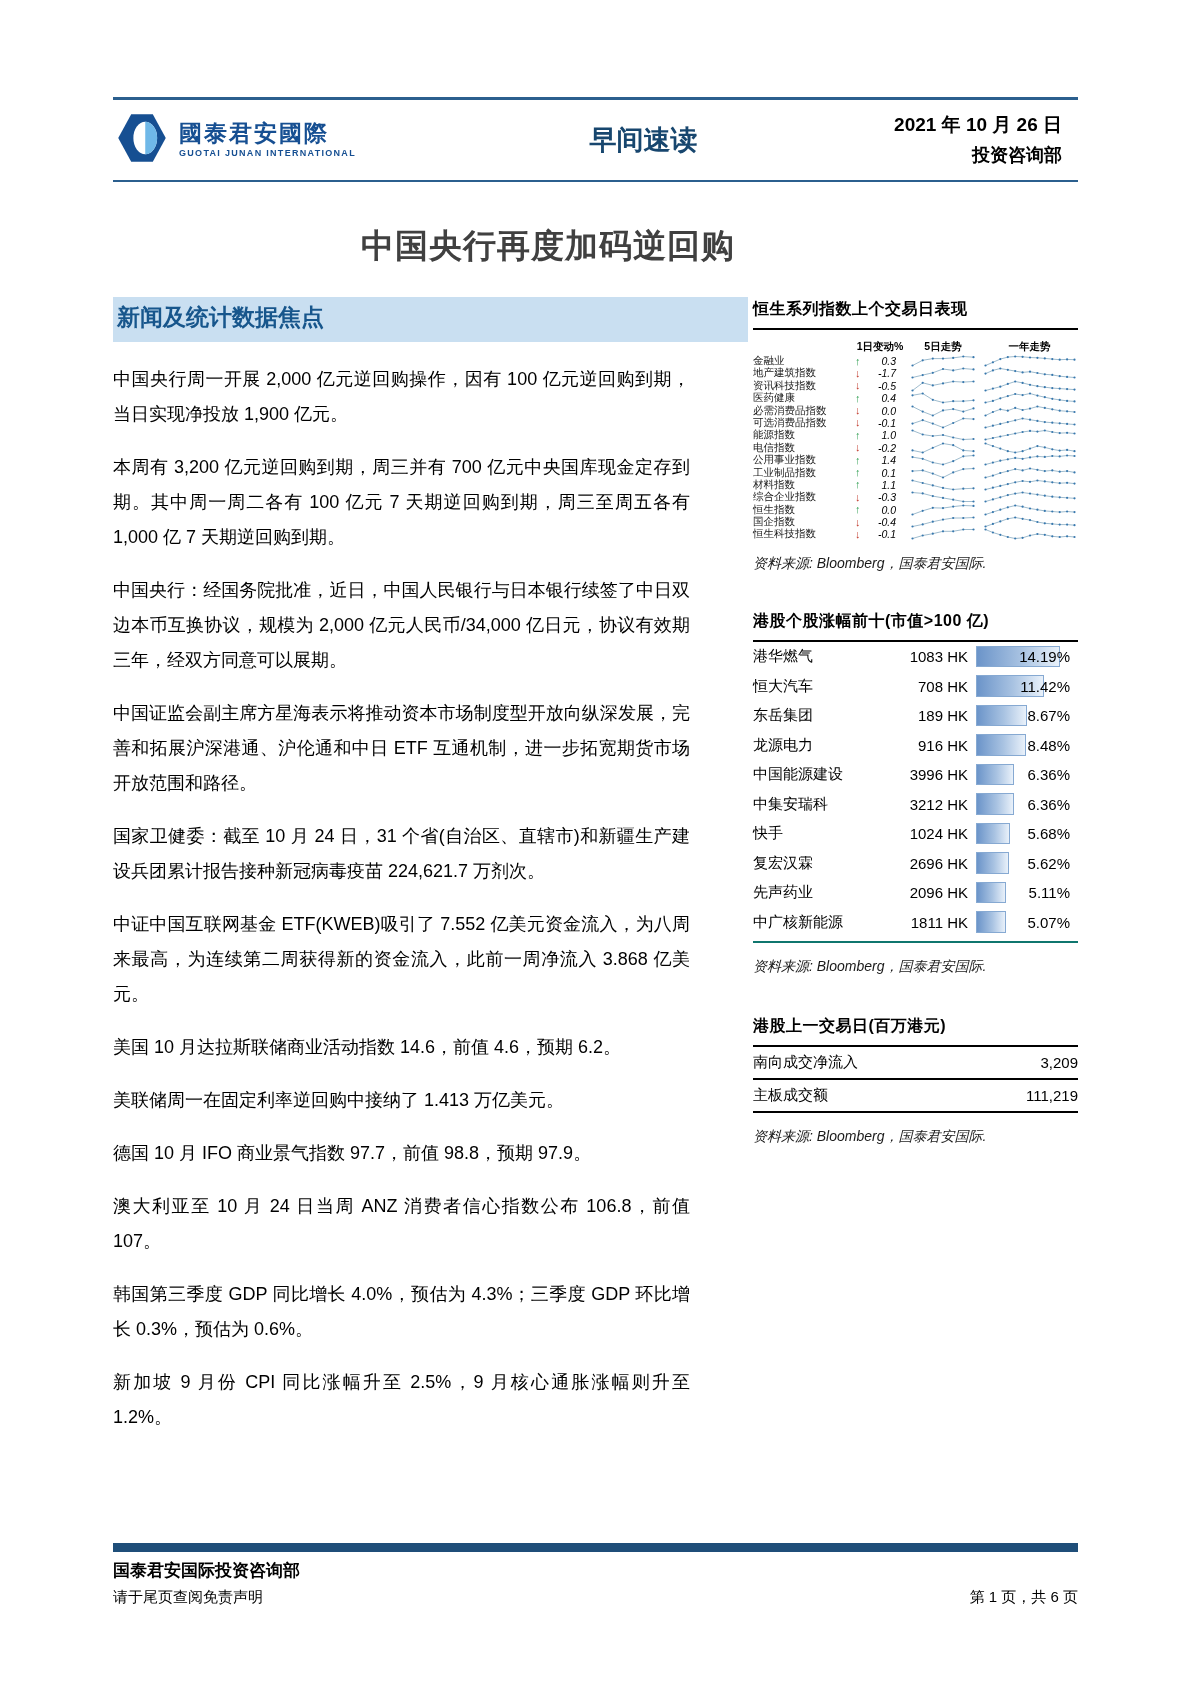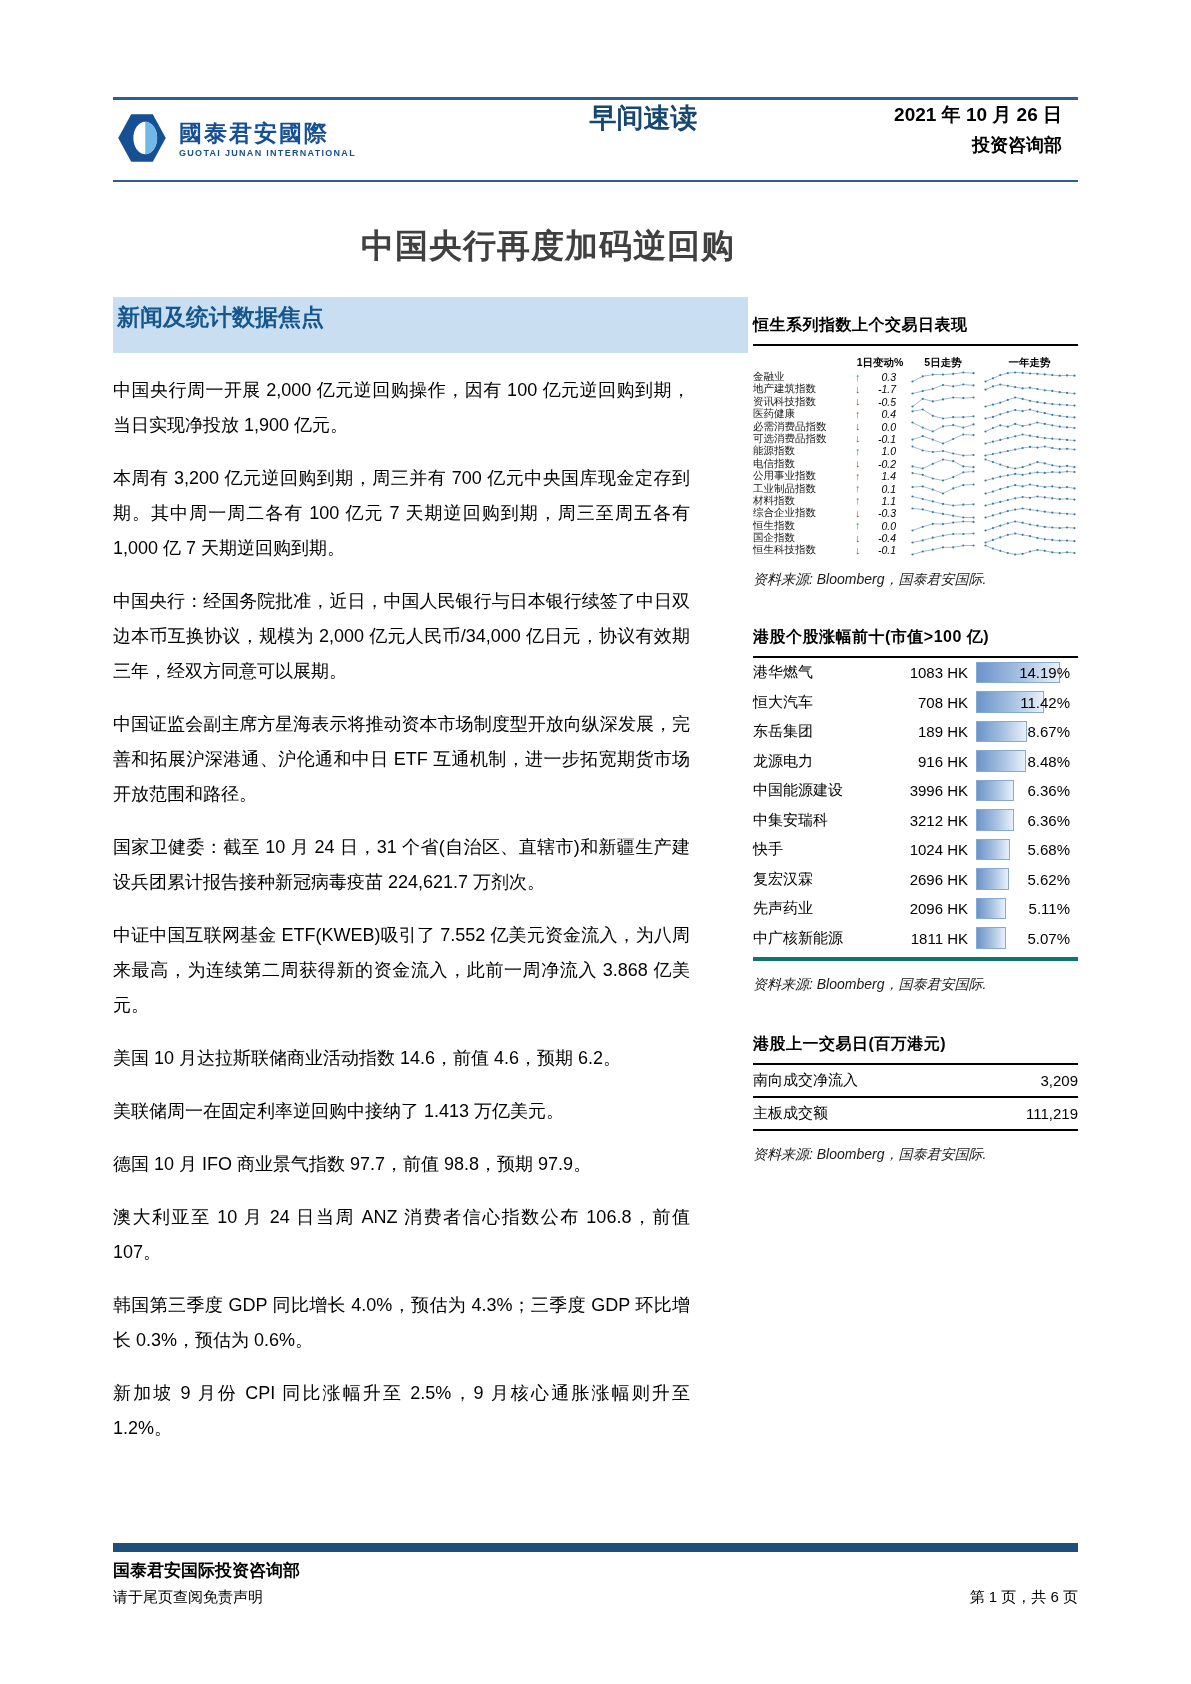--- a/index.html
+++ b/index.html
@@ -6,69 +6,69 @@
   .page {
     position:relative; width:1191px; height:1684px; background:#ffffff;
     font-family:"Liberation Sans","DejaVu Sans",sans-serif; color:#000;
     overflow:hidden;
   }
   .content { position:absolute; left:113px; width:965px; top:0; }
 
   
   .rule-top    { margin-top:97px;  border-top:3px solid #2B5F8E; }
   .rule-bottom { border-top:2.5px solid #2B5F8E; }
-  .header-row  { display:flex; height:80px; padding:0 2px; }
+  .header-row  { display:flex; align-items:center; height:80px; padding:0 2px; }
   .logo        { display:flex; align-items:center; gap:10px; width:300px; }
   .logo-texts  { display:flex; flex-direction:column; line-height:1.1; }
   .logo-cn     { font-size:23px; font-weight:bold; color:#164F92; letter-spacing:2px; }
   .logo-en     { font-size:9px;  font-weight:bold; color:#164F92; letter-spacing:1.3px; margin-top:3px; }
   .doc-title   { flex:1; text-align:center; font-size:27px; font-weight:bold; color:#17466E; padding-left:60px;}
   .date-block  { width:250px; text-align:right; padding-right:14px; line-height:30px; }
   .date-line   { font-size:19px; font-weight:bold; }
   .dept-line   { font-size:18px; font-weight:bold; }
 
   
   .main-title { margin:42px 0 16px 0; text-align:center; padding-right:95px;
                 font-size:33px; font-weight:bold; color:#404040; letter-spacing:1px; }
 
   
   .columns   { display:flex; margin-top:28px; }
   .left-col  { width:577px; }
   .right-col { width:325px; margin-left:auto; padding-top:2px; }
 
-  .section-bar { width:635px; height:56px; background:#C9DFF1; color:#17568C;
+  .section-bar { width:635px; height:45px; background:#C9DFF1; color:#17568C;
                  font-size:23px; font-weight:bold; line-height:40px; padding-left:4px; box-sizing:border-box; }
   .news-paragraphs { margin-top:20px; }
   .news-paragraphs p { margin:0 0 18px 0; font-size:18px; line-height:35px;
                        text-align:justify; text-justify:inter-ideograph; }
 
   
   .panel-title { font-size:16px; font-weight:bold; padding-bottom:8px;
-                 border-bottom:2.5px solid #000; letter-spacing:.5px;margin-top:16px; }
+                 border-bottom:2.5px solid #000; letter-spacing:.5px; }
   .source-line { margin-top:15px; font-size:14px; font-style:italic; color:#1a1a1a; }
 
   
   .hsi-head { display:grid; grid-template-columns:102px 50px 76px 97px;
               margin-top:10px; font-size:10.5px; font-weight:bold; }
   .hsi-head .h-change { text-align:center; }
   .hsi-head .h-spark  { text-align:center; }
   .hsi-row  { display:grid; grid-template-columns:102px 16px 34px 76px 97px;
               align-items:center; height:12.4px; font-size:10.5px; }
   .idx-name { color:#1a1a1a; white-space:nowrap; }
   .arrow    { font-weight:bold; font-size:11px; line-height:1; }
   .chg-val  { text-align:right; padding-right:9px;font-style:italic; }
   .sparkcell{ display:flex; align-items:center; justify-content:center; }
 
   
   .gainers-panel { margin-top:38px; }
   .g-head { display:grid; grid-template-columns:120px 95px 110px;
             font-size:15px; font-weight:bold; padding:10px 0 4px 0; }
   .g-head .g-ticker, .g-row .g-ticker { text-align:right; }
   .g-head .g-change { text-align:center; }
-  .g-table { border-bottom:4px solid #0f766e; padding-bottom:4px; }
+  .g-table { border-bottom:2px solid #0f766e; padding-bottom:4px; }
   .g-row  { display:grid; grid-template-columns:120px 95px 110px;
             align-items:center; height:29.5px; font-size:15px; }
   .g-change-cell { position:relative; height:100%; }
   .g-bar  { position:absolute; left:8px; top:4px; bottom:4px;
             background:linear-gradient(90deg,#6B94C9 0%,#A9C3E2 55%,#E9F1FA 100%);
             border:1px solid #86A9D2; box-sizing:border-box; }
   .g-pct  { position:absolute; right:8px; top:0; bottom:0; display:flex; align-items:center; }
 
   
   .turnover-panel { margin-top:40px; }

